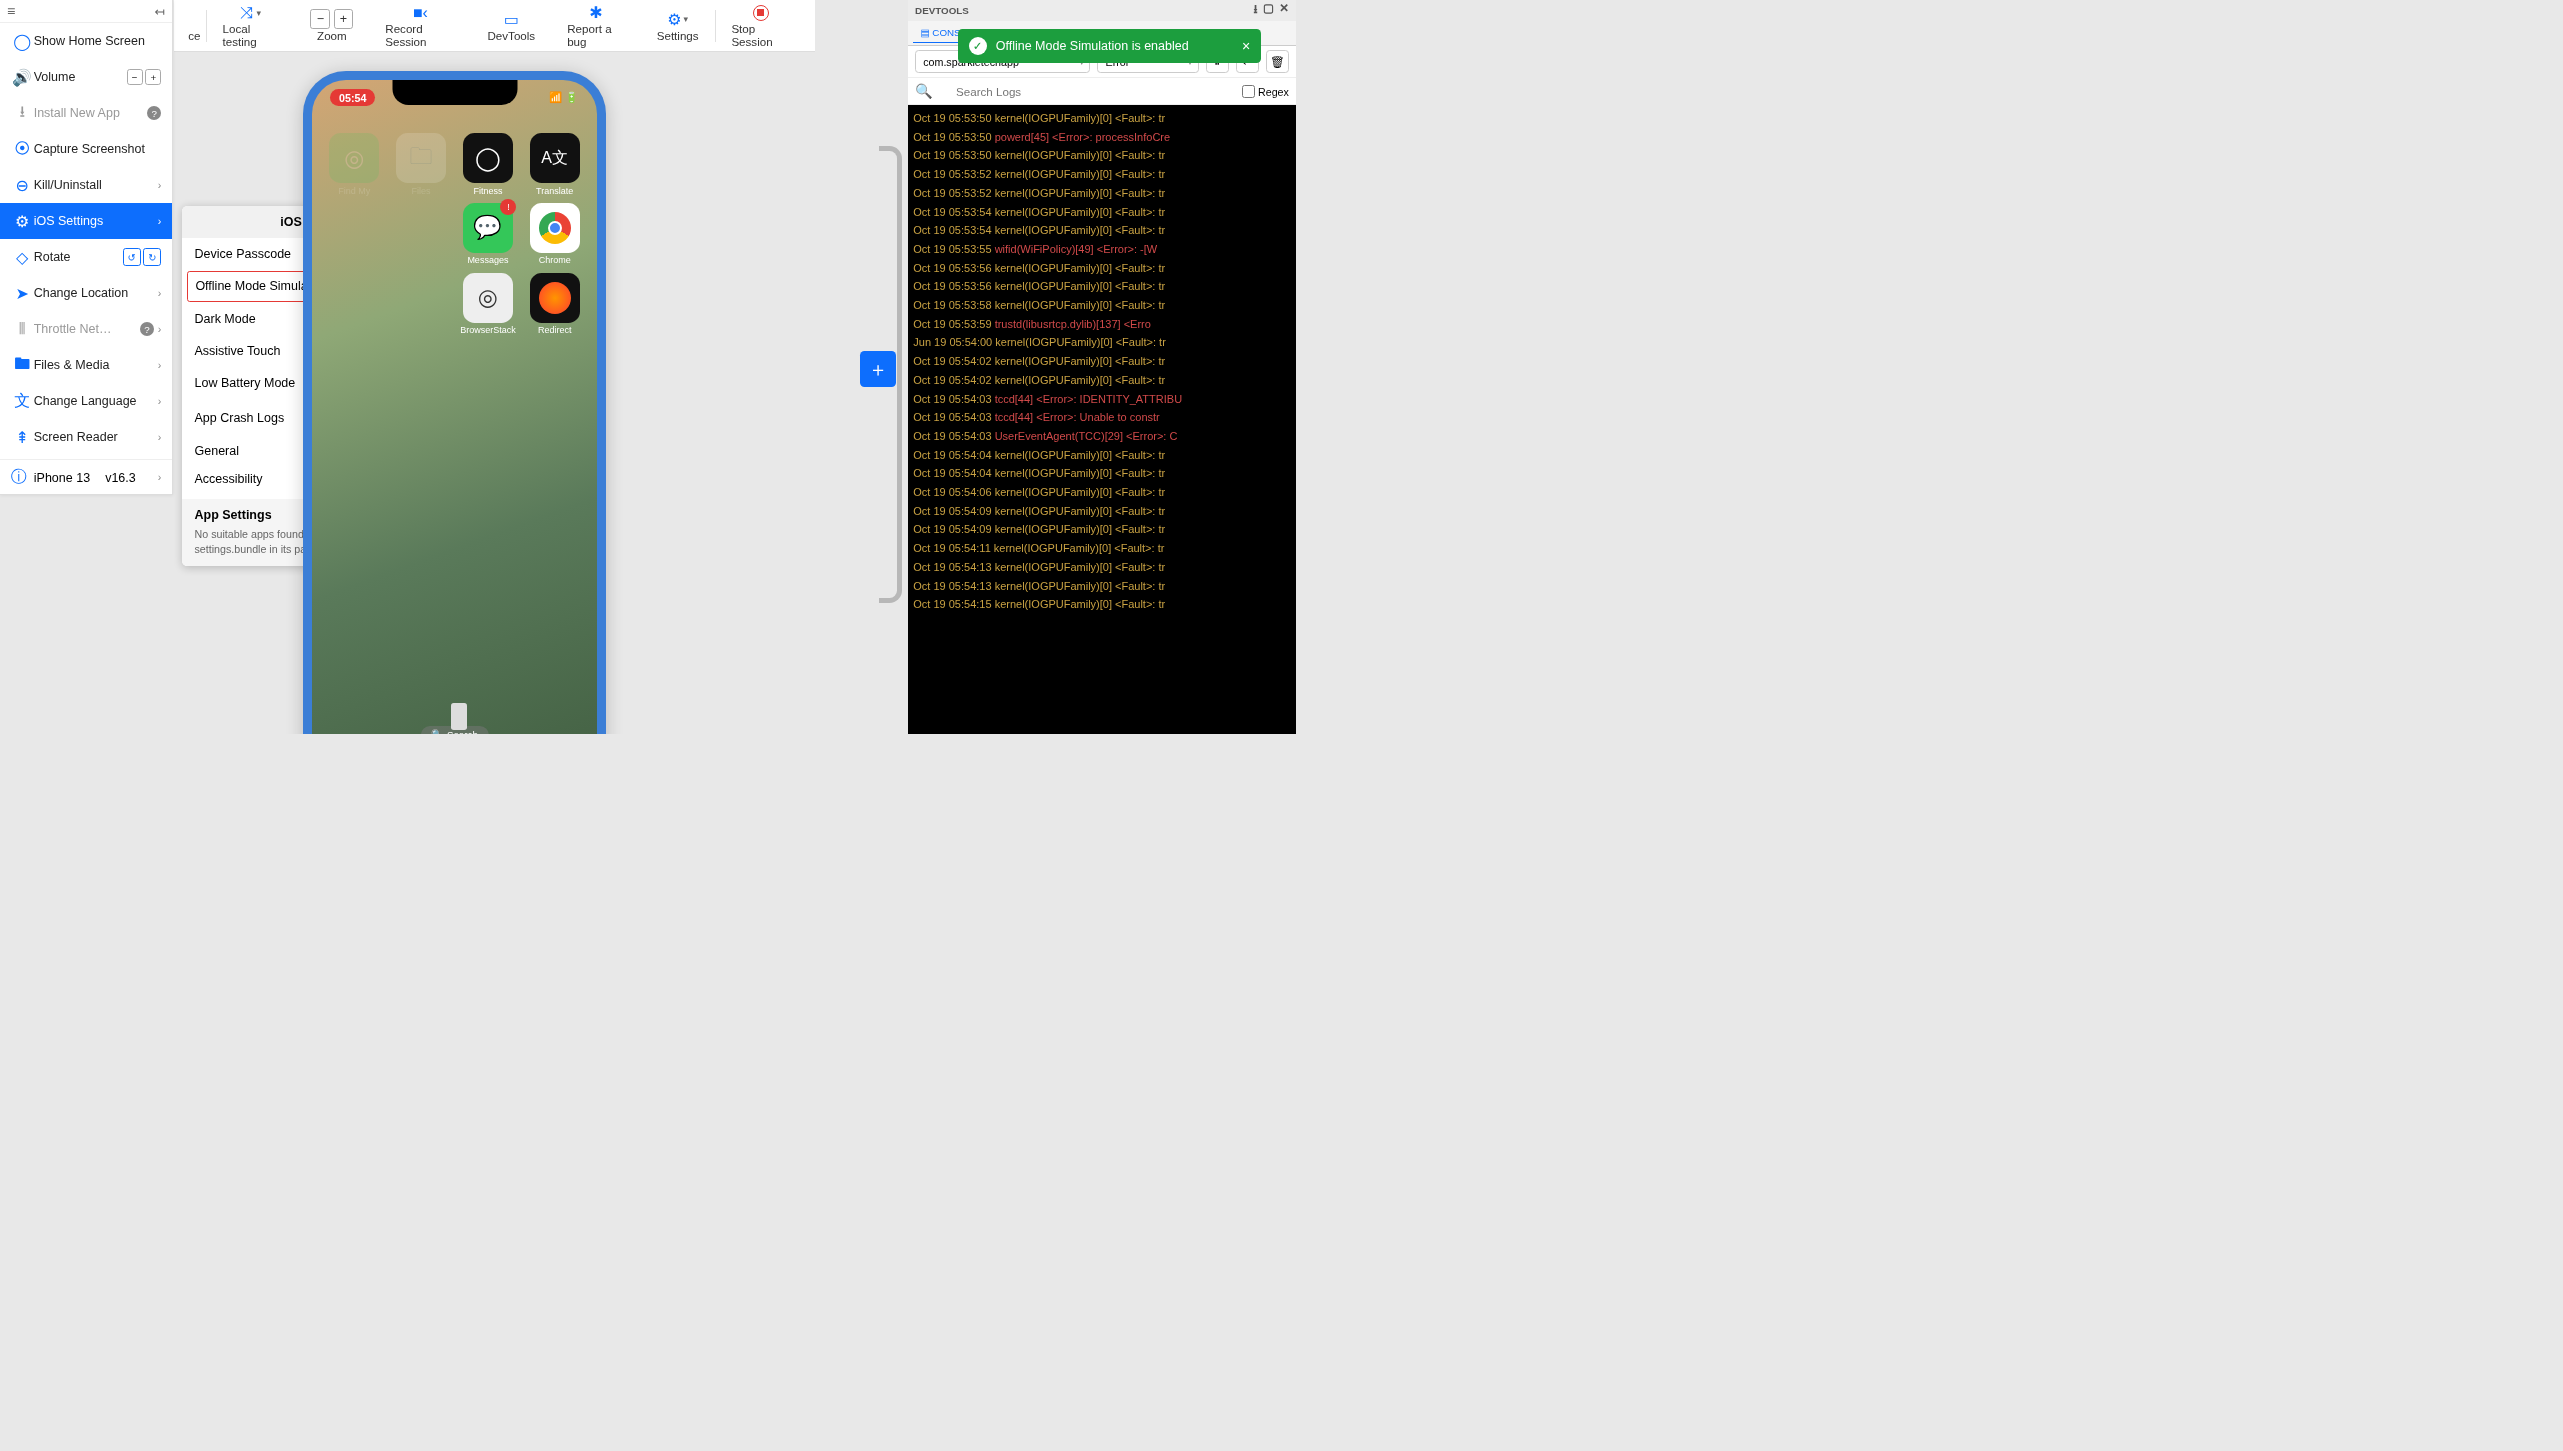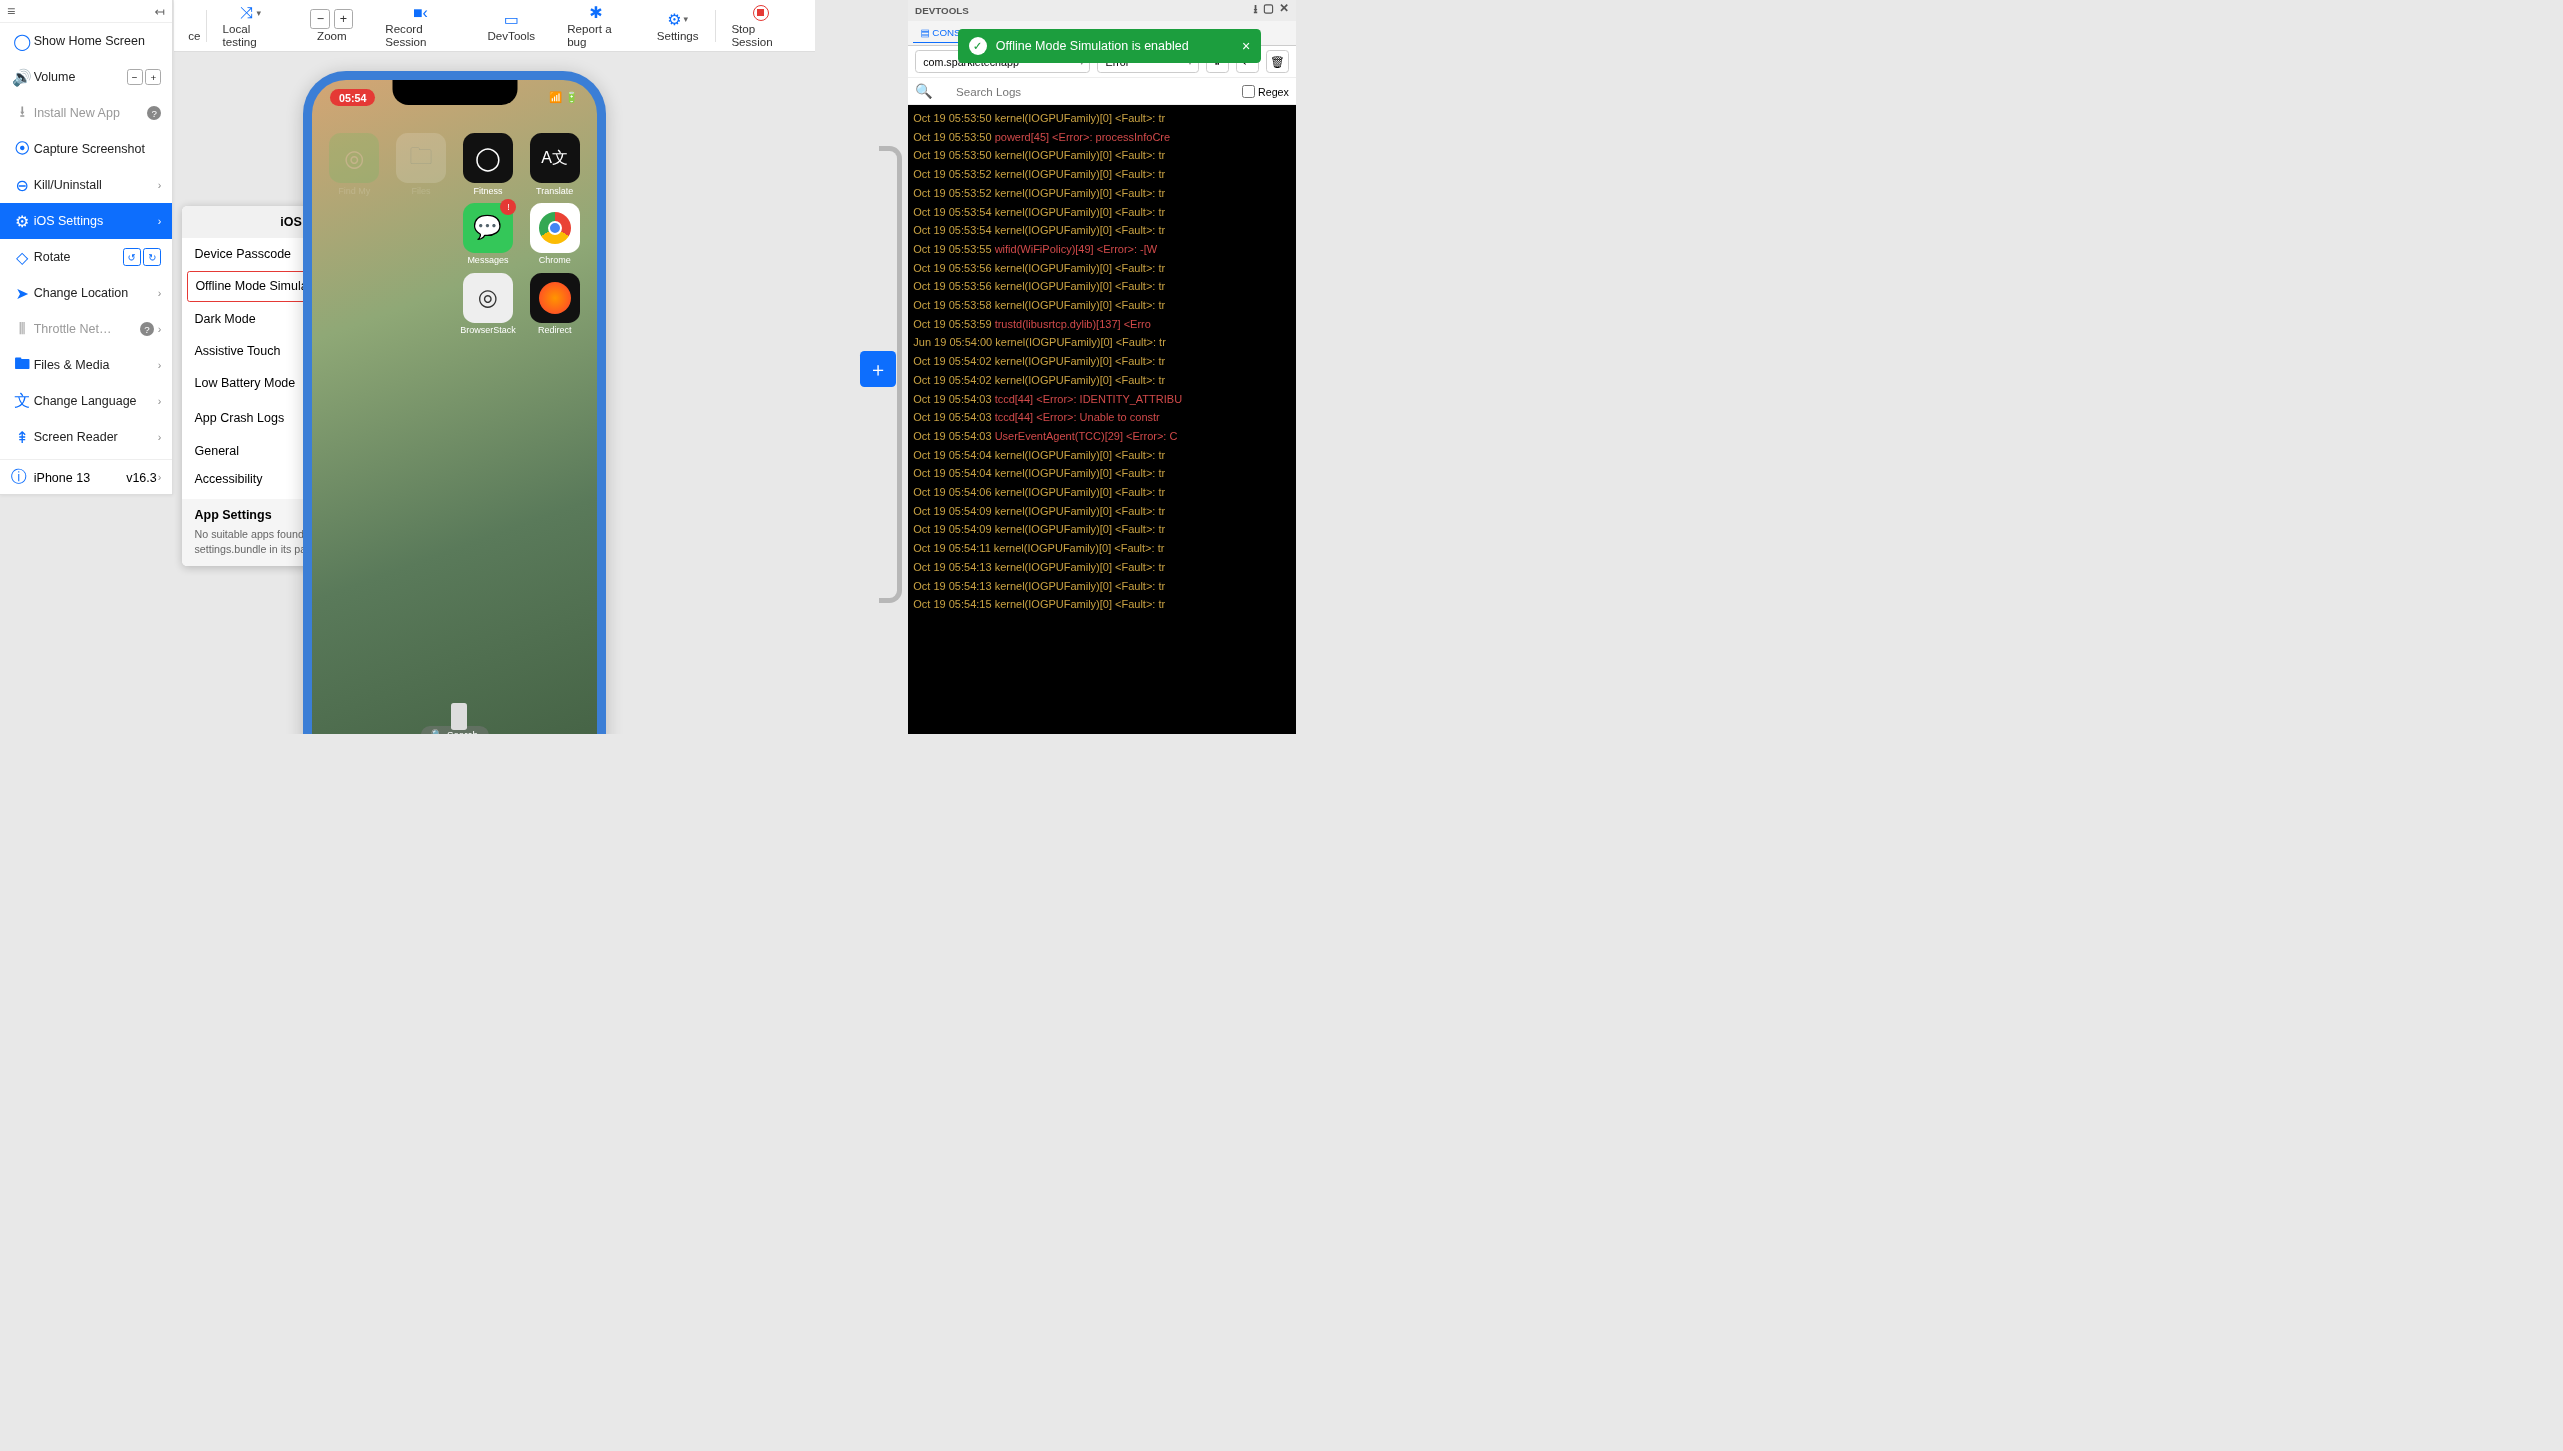--- a/index.html
+++ b/index.html
@@ -211,21 +211,21 @@
     <span class="icon">⇞</span>
     <span class="label">Screen Reader</span>
     <span class="chev">›</span>
   </div>
   <div style="border-top:0.9px solid #eee;margin-top:3.6px;"></div>
   <div class="device-row">
     <span style="display:flex;align-items:center;gap:7.1px;">
       <span style="color:#0d6efd;font-size:16px;">ⓘ</span>
       <span>iPhone 13</span>
     </span>
-    <span style="display:flex;align-items:flex-start;gap:1px;">
+    <span style="display:flex;align-items:flex-start;gap:22px;">
       <span>v16.3</span>
       <span class="chev-icon">›</span>
     </span>
   </div>
 </div>
 
 <div class="ios-popup">
   <div class="ios-popup-header">iOS Settings</div>
   <div class="ios-row">
     <span>Device Passcode</span>

